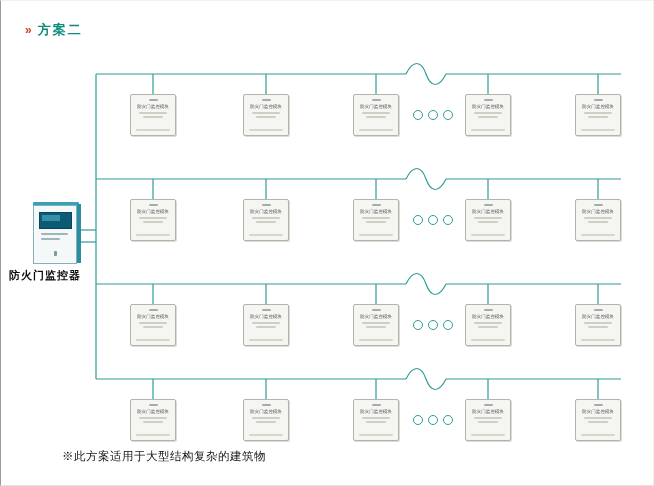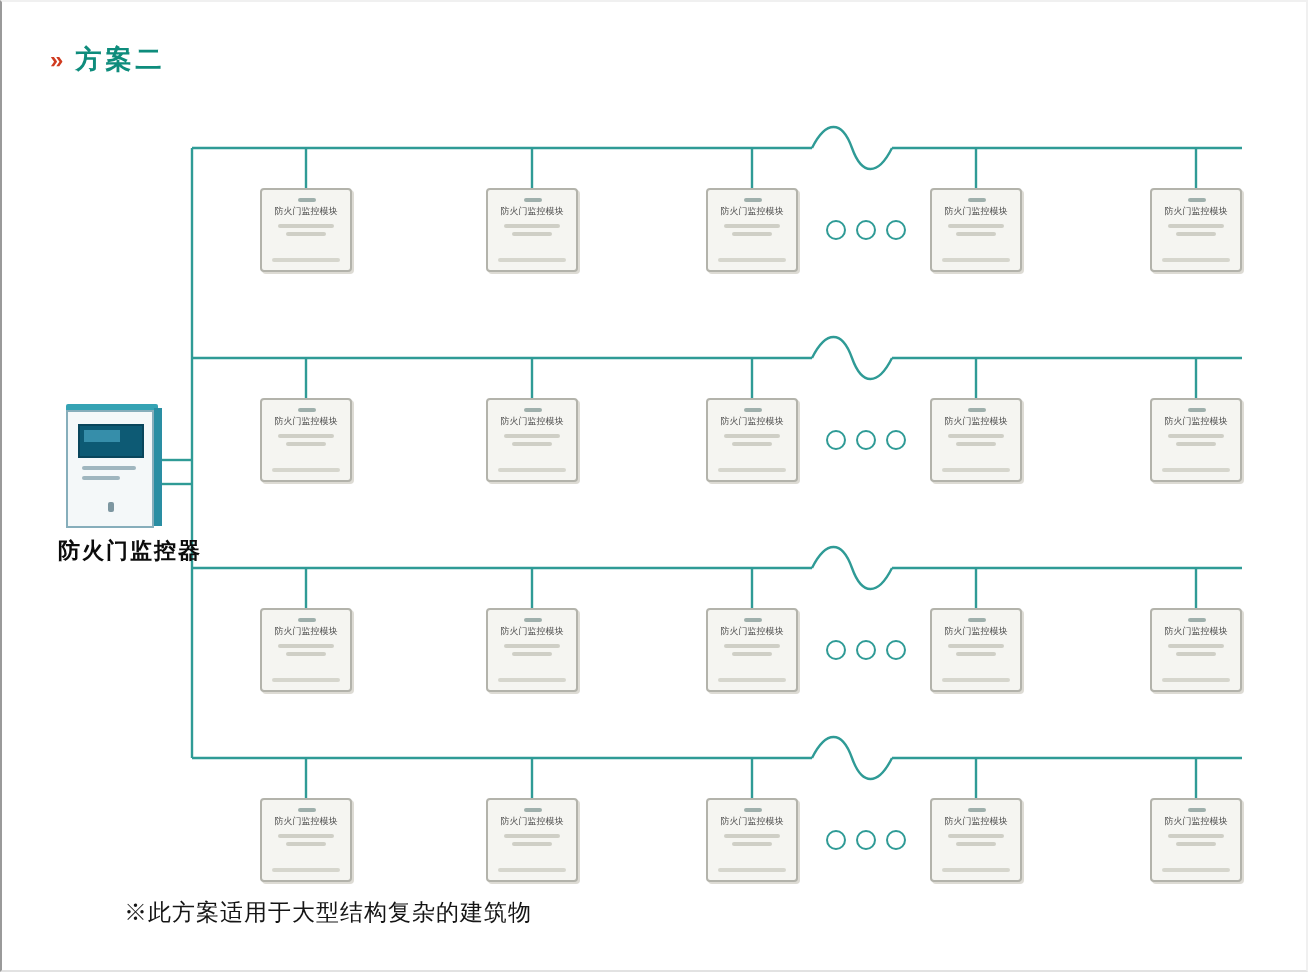--- a/index.html
+++ b/index.html
@@ -35,21 +35,21 @@
   .controller{position:absolute;left:30px;top:201px;width:50px;height:62px;}
   .ctrl-top{position:absolute;left:2px;top:0;width:46px;height:4px;background:#35a3b4;border-radius:1px;}
   .ctrl-side{position:absolute;right:0;top:2px;width:4px;height:59px;background:#2a8ea3;}
   .ctrl-face{position:absolute;left:2px;top:3px;width:44px;height:59px;background:#f4f8f9;border:1px solid #86aebb;box-sizing:border-box;}
   .ctrl-screen{position:absolute;left:5px;top:6px;width:31px;height:15px;background:#0d5a74;border:1px solid #09465c;}
   .ctrl-screen-glow{position:absolute;left:2px;top:2px;width:18px;height:6px;background:#3e98b4;opacity:.85;}
   .ctrl-bar{position:absolute;left:7px;height:2px;background:#9fb6bf;border-radius:1px;}
   .ctrl-bar.b1{top:27px;width:27px;}
   .ctrl-bar.b2{top:32px;width:19px;}
   .ctrl-keyhole{position:absolute;left:20px;top:45px;width:3px;height:5px;background:#7d97a1;border-radius:1px;}
-  .ctrl-label{position:absolute;left:8px;top:267px;width:92px;text-align:right;font-size:11px;font-weight:bold;color:#0c0c0c;letter-spacing:1px;white-space:nowrap;}
+  .ctrl-label{position:absolute;left:8px;top:267px;width:92px;text-align:left;font-size:11px;font-weight:bold;color:#0c0c0c;letter-spacing:1px;white-space:nowrap;}
 
   
   .note{position:absolute;left:44px;top:448px;font-size:11.5px;color:#151515;letter-spacing:.5px;margin-left:17px;}
 </style>
 </head>
 <body>
 
 <div class="canvas" id="canvas">
 
   <svg id="wires" width="654" height="486">

